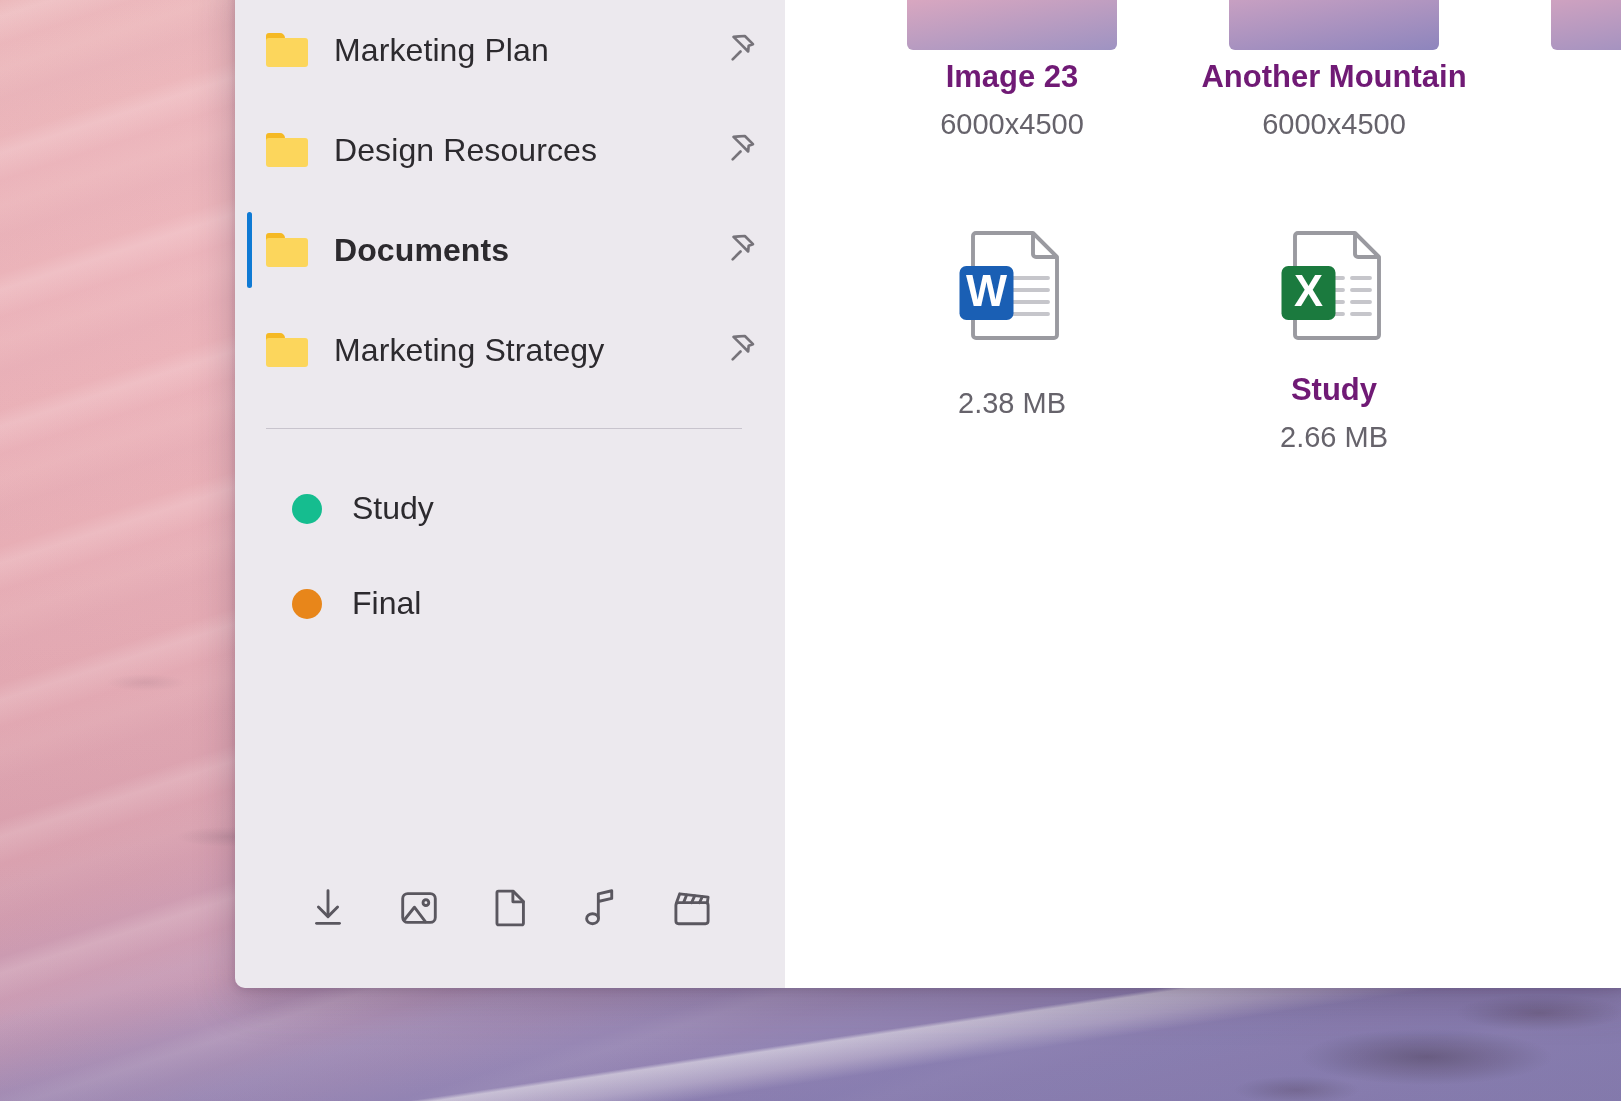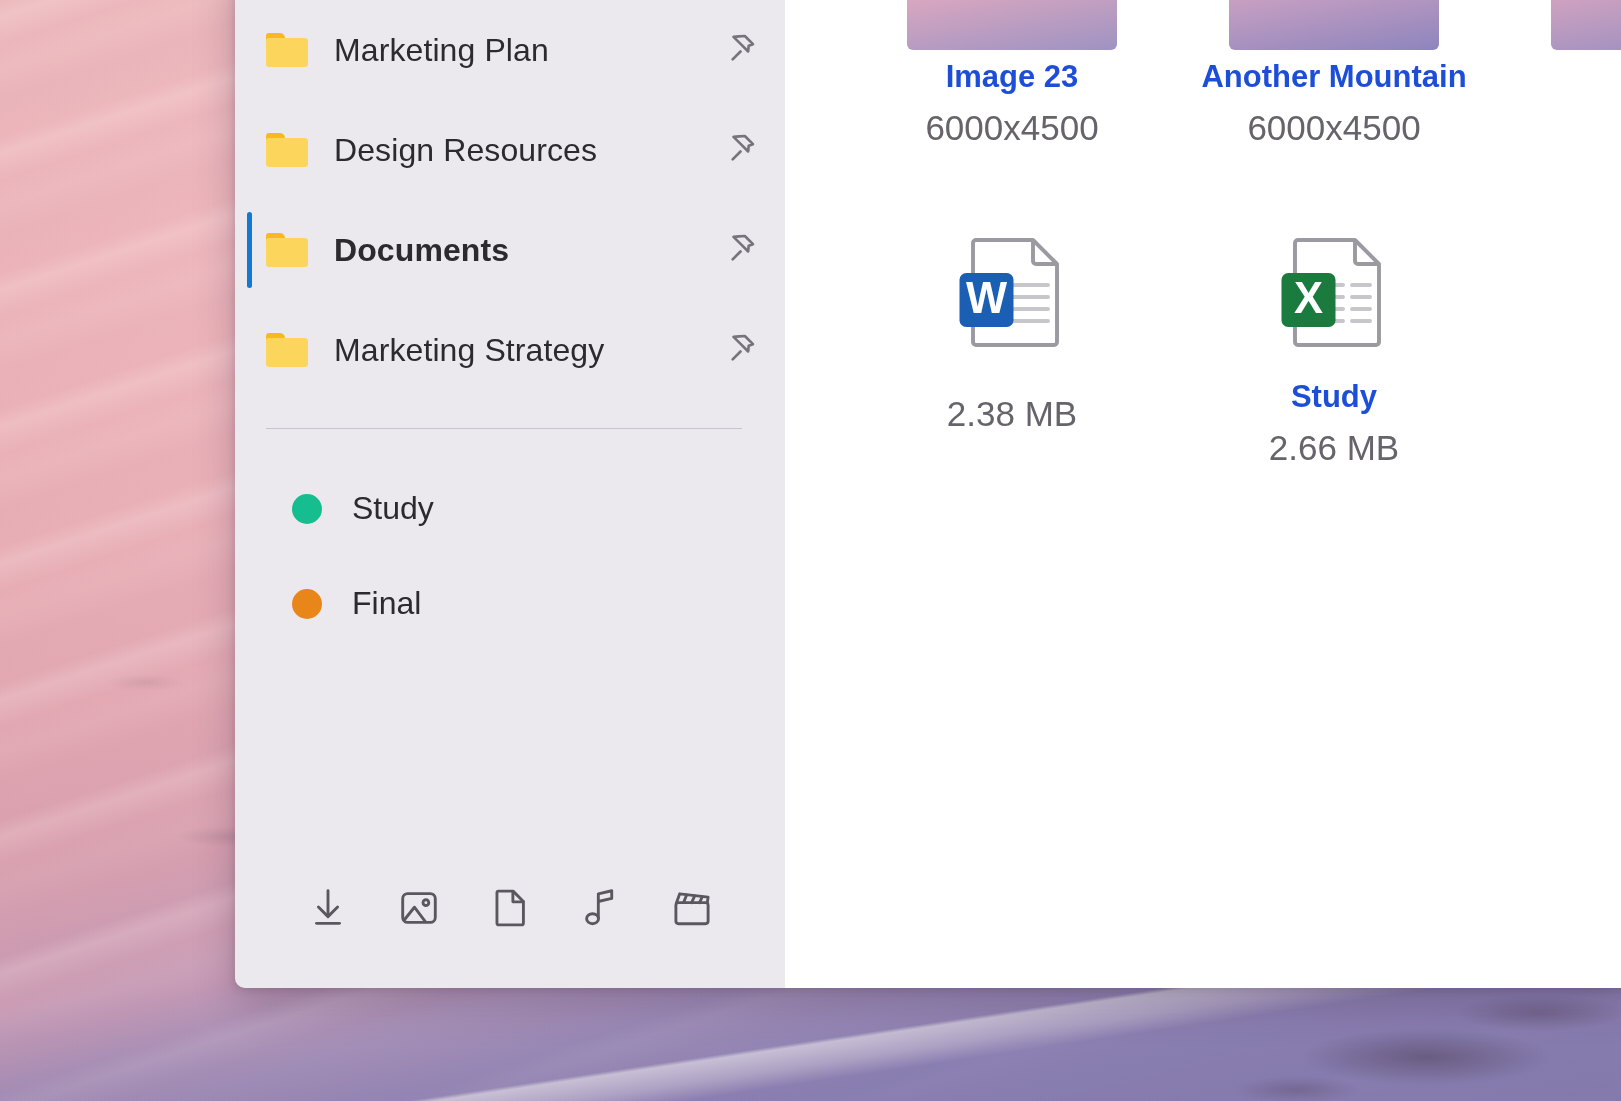--- a/index.html
+++ b/index.html
@@ -228,27 +228,27 @@
     justify-content: center;
     margin-bottom: 10px;
   }
   .file-thumb.photo {
     border-radius: 6px;
     overflow: hidden;
   }
   .file-name {
     font-size: 31px;
     font-weight: 700;
-    color: #1d4ed8;
+    color: #701a75;
     text-align: center;
     white-space: nowrap;
     line-height: 1.1;
   }
   .file-meta {
-    font-size: 35px;
+    font-size: 29px;
     color: #66636b;
     text-align: center;
     margin-top: 14px;
     white-space: nowrap;
   }
   .row-gap { height: 46px; grid-column: 1 / -1; }
 </style>
 </head>
 <body>
 

